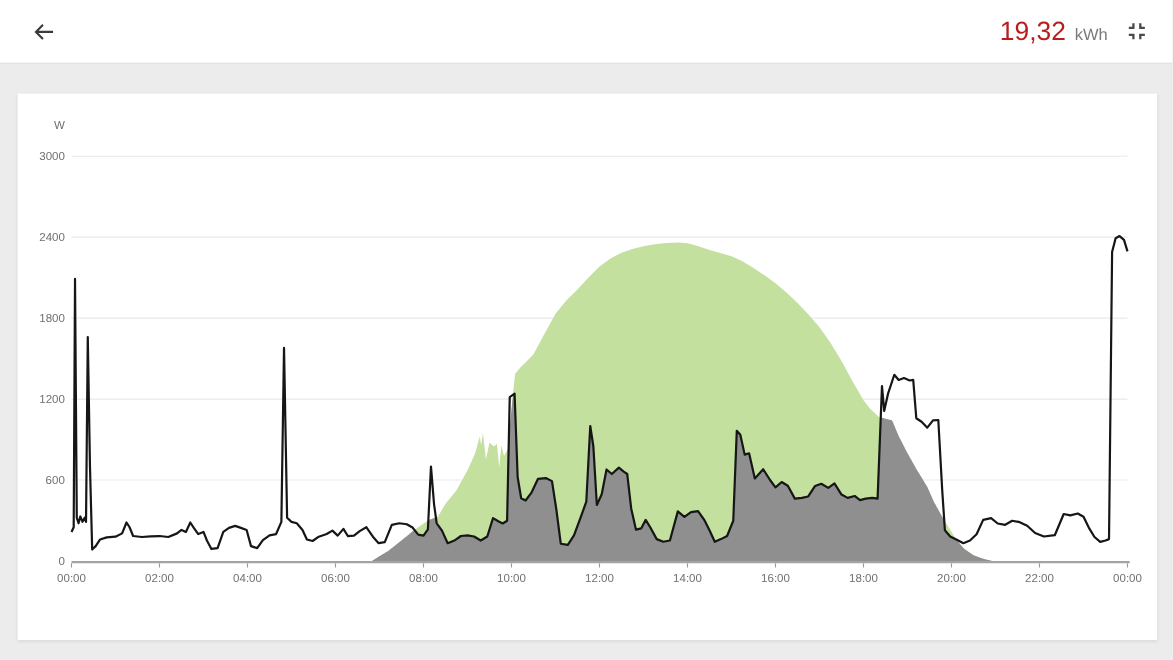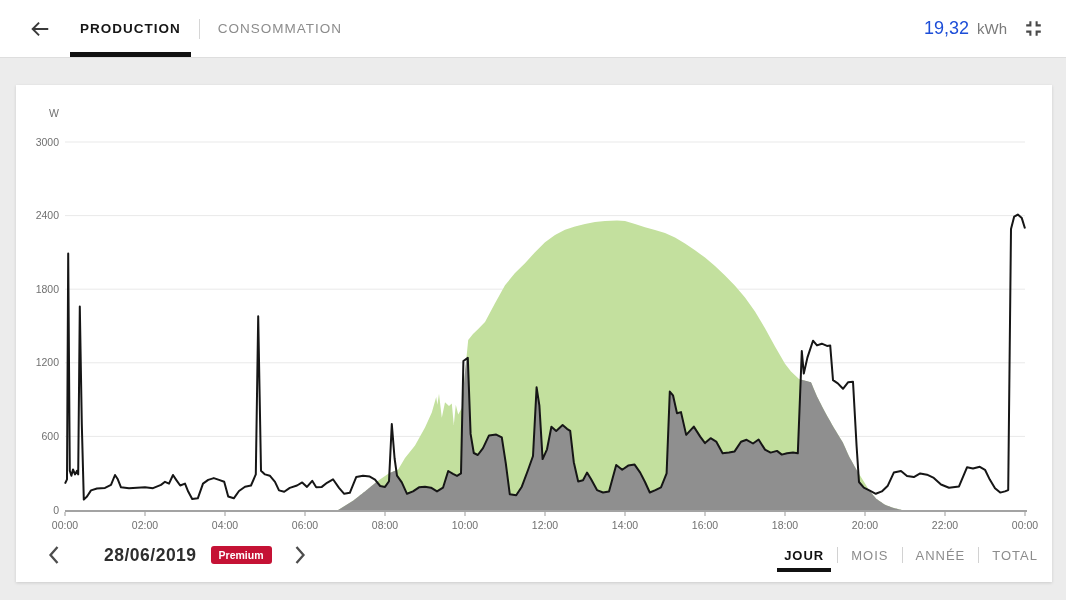--- a/index.html
+++ b/index.html
@@ -14,21 +14,21 @@
     justify-content:center; cursor:pointer; color:#3a3a3a; }
   .tb-tabs { display:flex; align-items:center; margin-left:24px; height:100%; }
   .tb-tab { position:relative; font-size:13.5px; letter-spacing:1px;
     color:#8c8c8c; cursor:pointer; padding:0 2px; height:100%;
     display:flex; align-items:center; }
   .tb-tab.active { color:#161616; font-weight:bold; }
   .tb-tab.active::after { content:""; position:absolute; left:-8px; right:-8px;
     bottom:0; height:5px; background:#111; }
   .tb-sep { width:1px; height:20px; background:#d6d6d6; margin:0 16px; }
   .tb-right { margin-left:auto; display:flex; align-items:baseline; gap:8px; }
-  .energy-value { font-size:18px; color:#1d4ed8; }
+  .energy-value { font-size:24px; color:#b91c1c; }
   .energy-unit { font-size:15px; color:#7a7a7a; }
   .collapse-btn { align-self:center; margin-left:14px; cursor:pointer;
     display:flex; align-items:center; }
 
   
   .card { position:absolute; left:16px; top:85px; width:1036px; height:497px;
     background:#ffffff; box-shadow:0 1px 3px rgba(0,0,0,.14); }
 
   .legend { position:absolute; top:11px; left:0; right:0; display:flex;
     justify-content:center; gap:28px; z-index:2; }
@@ -62,25 +62,20 @@
 </style>
 </head>
 <body>
 
 <div class="topbar">
   <div class="back-btn">
     <svg width="22" height="22" viewBox="0 0 24 24">
       <path d="M21 12H5M11 5l-7 7 7 7" fill="none" stroke="#3a3a3a" stroke-width="2.1"></path>
     </svg>
   </div>
-  <div class="tb-tabs" id="tb-tabs">
-      <div class="tb-tab active">PRODUCTION</div>
-      <div class="tb-sep"></div>
-      <div class="tb-tab">CONSOMMATION</div>
-    </div>
   <div class="tb-right">
     <span class="energy-value">19,32</span>
     <span class="energy-unit">kWh</span>
   </div>
   <div class="collapse-btn">
     <svg width="25" height="25" viewBox="0 0 24 24">
       <path d="M5 16h3v3h2v-5H5v2zm3-8H5v2h5V5H8v3zm6 11h2v-3h3v-2h-5v5zm2-11V5h-2v5h5V8h-3z" fill="#4a4a4a"></path>
     </svg>
   </div>
 </div>
@@ -124,37 +119,14 @@
       <line x1="769" y1="427" x2="769" y2="431" stroke="#9a9a9a" stroke-width="1"></line>
       <text x="769" y="444" text-anchor="middle" class="tick-label">18:00</text>
       <line x1="849" y1="427" x2="849" y2="431" stroke="#9a9a9a" stroke-width="1"></line>
       <text x="849" y="444" text-anchor="middle" class="tick-label">20:00</text>
       <line x1="929" y1="427" x2="929" y2="431" stroke="#9a9a9a" stroke-width="1"></line>
       <text x="929" y="444" text-anchor="middle" class="tick-label">22:00</text>
       <line x1="1009" y1="427" x2="1009" y2="431" stroke="#9a9a9a" stroke-width="1"></line>
       <text x="1009" y="444" text-anchor="middle" class="tick-label">00:00</text>
     </svg>
 
-  <div class="bottombar-left">
-    <div class="chev-btn">
-      <svg width="13" height="20" viewBox="0 0 12 20">
-        <path d="M10 2L3 10l7 8" fill="none" stroke="#4d4d4d" stroke-width="2.3"></path>
-      </svg>
-    </div>
-    <span class="date-label">28/06/2019</span>
-    <span class="premium-badge" id="premium-badge" style="background: rgb(197, 18, 53);">Premium</span>
-    <div class="chev-btn">
-      <svg width="13" height="20" viewBox="0 0 12 20">
-        <path d="M2 2l7 8-7 8" fill="none" stroke="#4d4d4d" stroke-width="2.3"></path>
-      </svg>
-    </div>
-  </div>
 
-  <div class="bottombar-right" id="view-tabs">
-      <div class="view-tab active">JOUR</div>
-      <div class="view-sep"></div>
-      <div class="view-tab">MOIS</div>
-      <div class="view-sep"></div>
-      <div class="view-tab">ANNÉE</div>
-      <div class="view-sep"></div>
-      <div class="view-tab">TOTAL</div>
-    </div>
 </div>
 
 </body></html>

